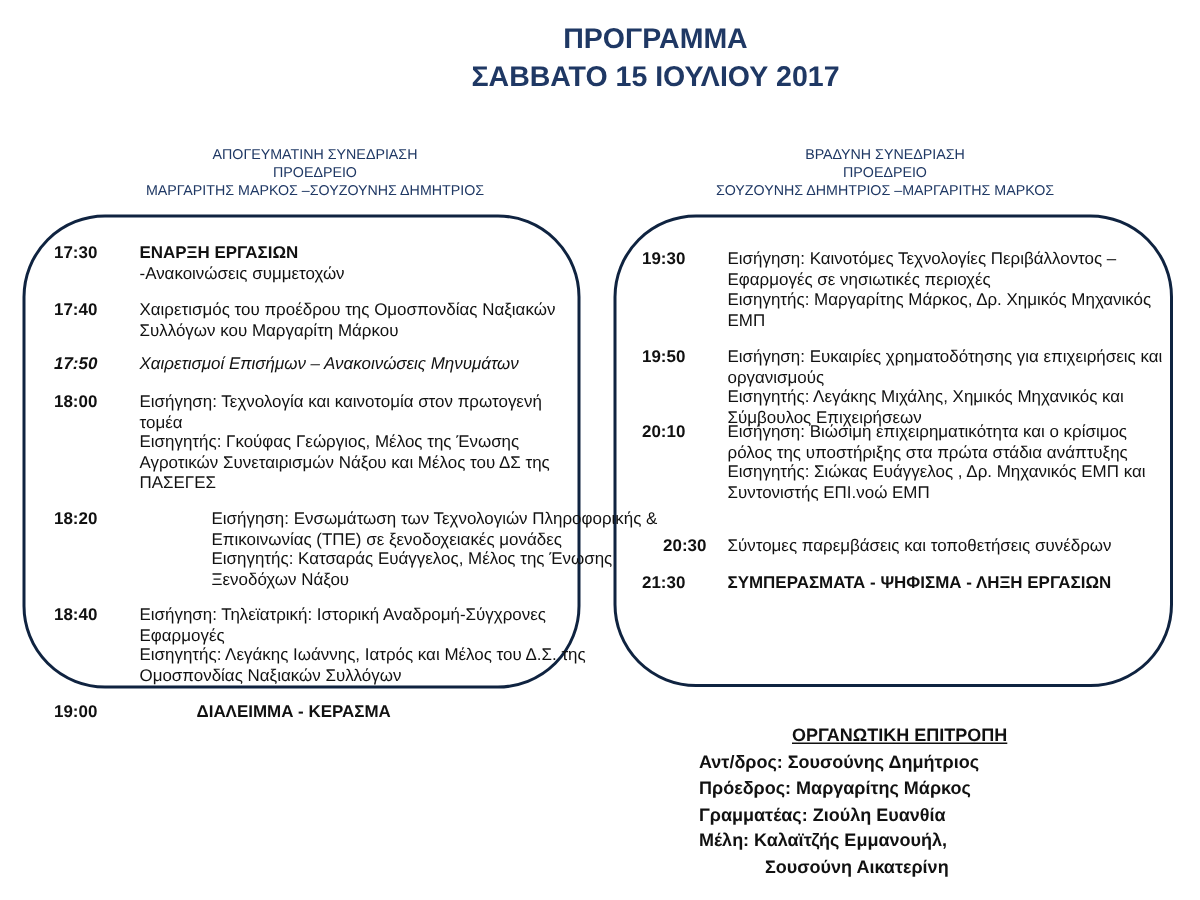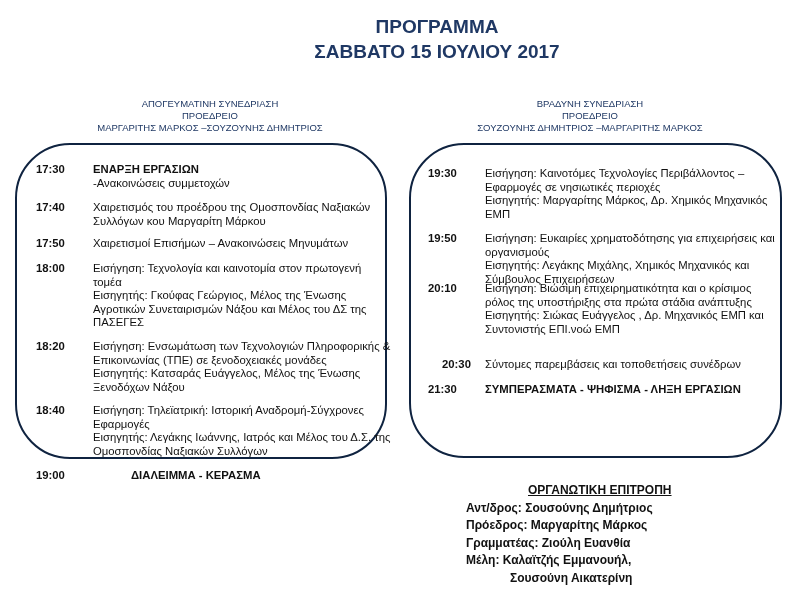--- a/index.html
+++ b/index.html
@@ -60,33 +60,33 @@
 
 <div class="row" style="left:36px;top:163px;">
   <span class="time">17:30</span>
   <span class="desc"><span class="bold">ΕΝΑΡΞΗ ΕΡΓΑΣΙΩΝ</span><br><span>-Ανακοινώσεις συμμετοχών</span></span>
 </div>
 <div class="row" style="left:36px;top:201px;">
   <span class="time">17:40</span>
   <span class="desc">Χαιρετισμός του προέδρου της Ομοσπονδίας Ναξιακών
 Συλλόγων κου Μαργαρίτη Μάρκου</span>
 </div>
-<div class="row" style="left:36px;top:237px;">
+<div class="row" style="left:36px;top:237px;font-style:italic;">
   <span class="time">17:50</span>
   <span class="desc">Χαιρετισμοί Επισήμων – Ανακοινώσεις Μηνυμάτων</span>
 </div>
 <div class="row" style="left:36px;top:262px;">
   <span class="time">18:00</span>
   <span class="desc">Εισήγηση: Τεχνολογία και καινοτομία στον πρωτογενή
 τομέα
 Εισηγητής: Γκούφας Γεώργιος, Μέλος της Ένωσης
 Αγροτικών Συνεταιρισμών Νάξου και Μέλος του ΔΣ της
 ΠΑΣΕΓΕΣ</span>
 </div>
-<div class="row" style="left:36px;top:340px;">
+<div class="row" style="left:36px;top:340px;gap:48px;">
   <span class="time">18:20</span>
   <span class="desc">Εισήγηση: Ενσωμάτωση των Τεχνολογιών Πληροφορικής &amp;
 Επικοινωνίας (ΤΠΕ) σε ξενοδοχειακές μονάδες
 Εισηγητής: Κατσαράς Ευάγγελος, Μέλος της Ένωσης
 Ξενοδόχων Νάξου</span>
 </div>
 <div class="row" style="left:36px;top:404px;">
   <span class="time">18:40</span>
   <span class="desc">Εισήγηση: Τηλεϊατρική: Ιστορική Αναδρομή-Σύγχρονες
 Εφαρμογές

